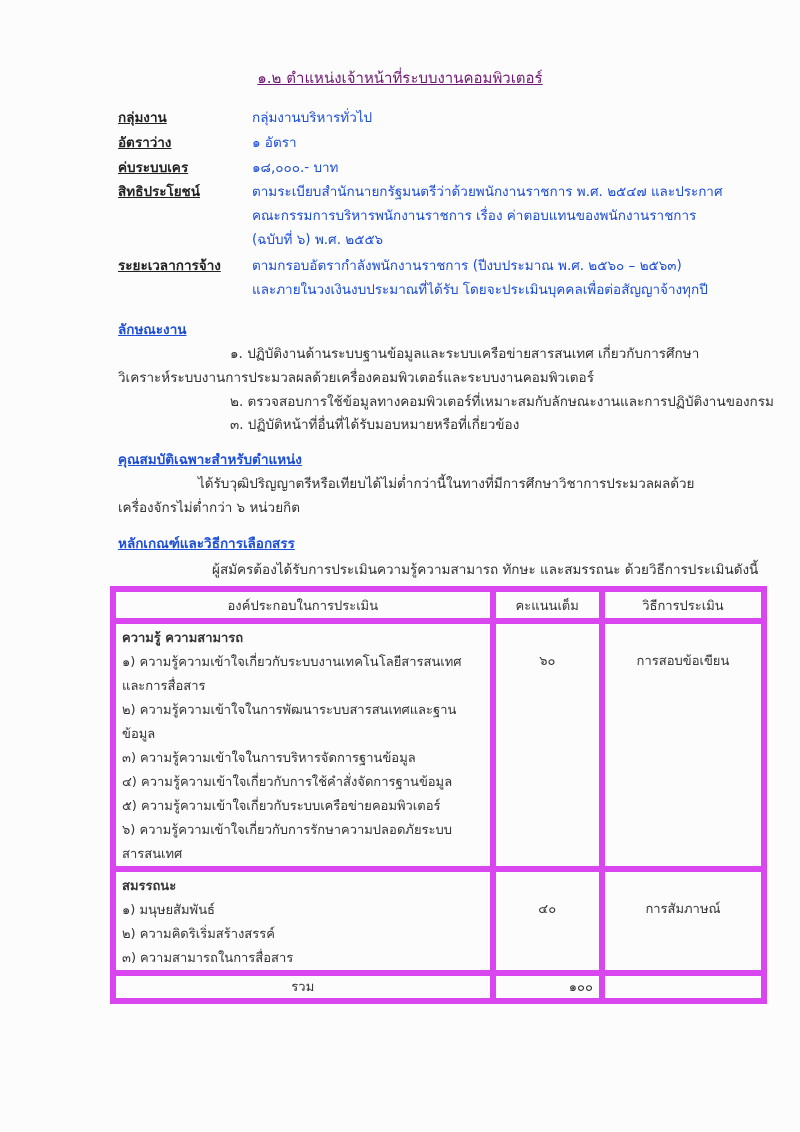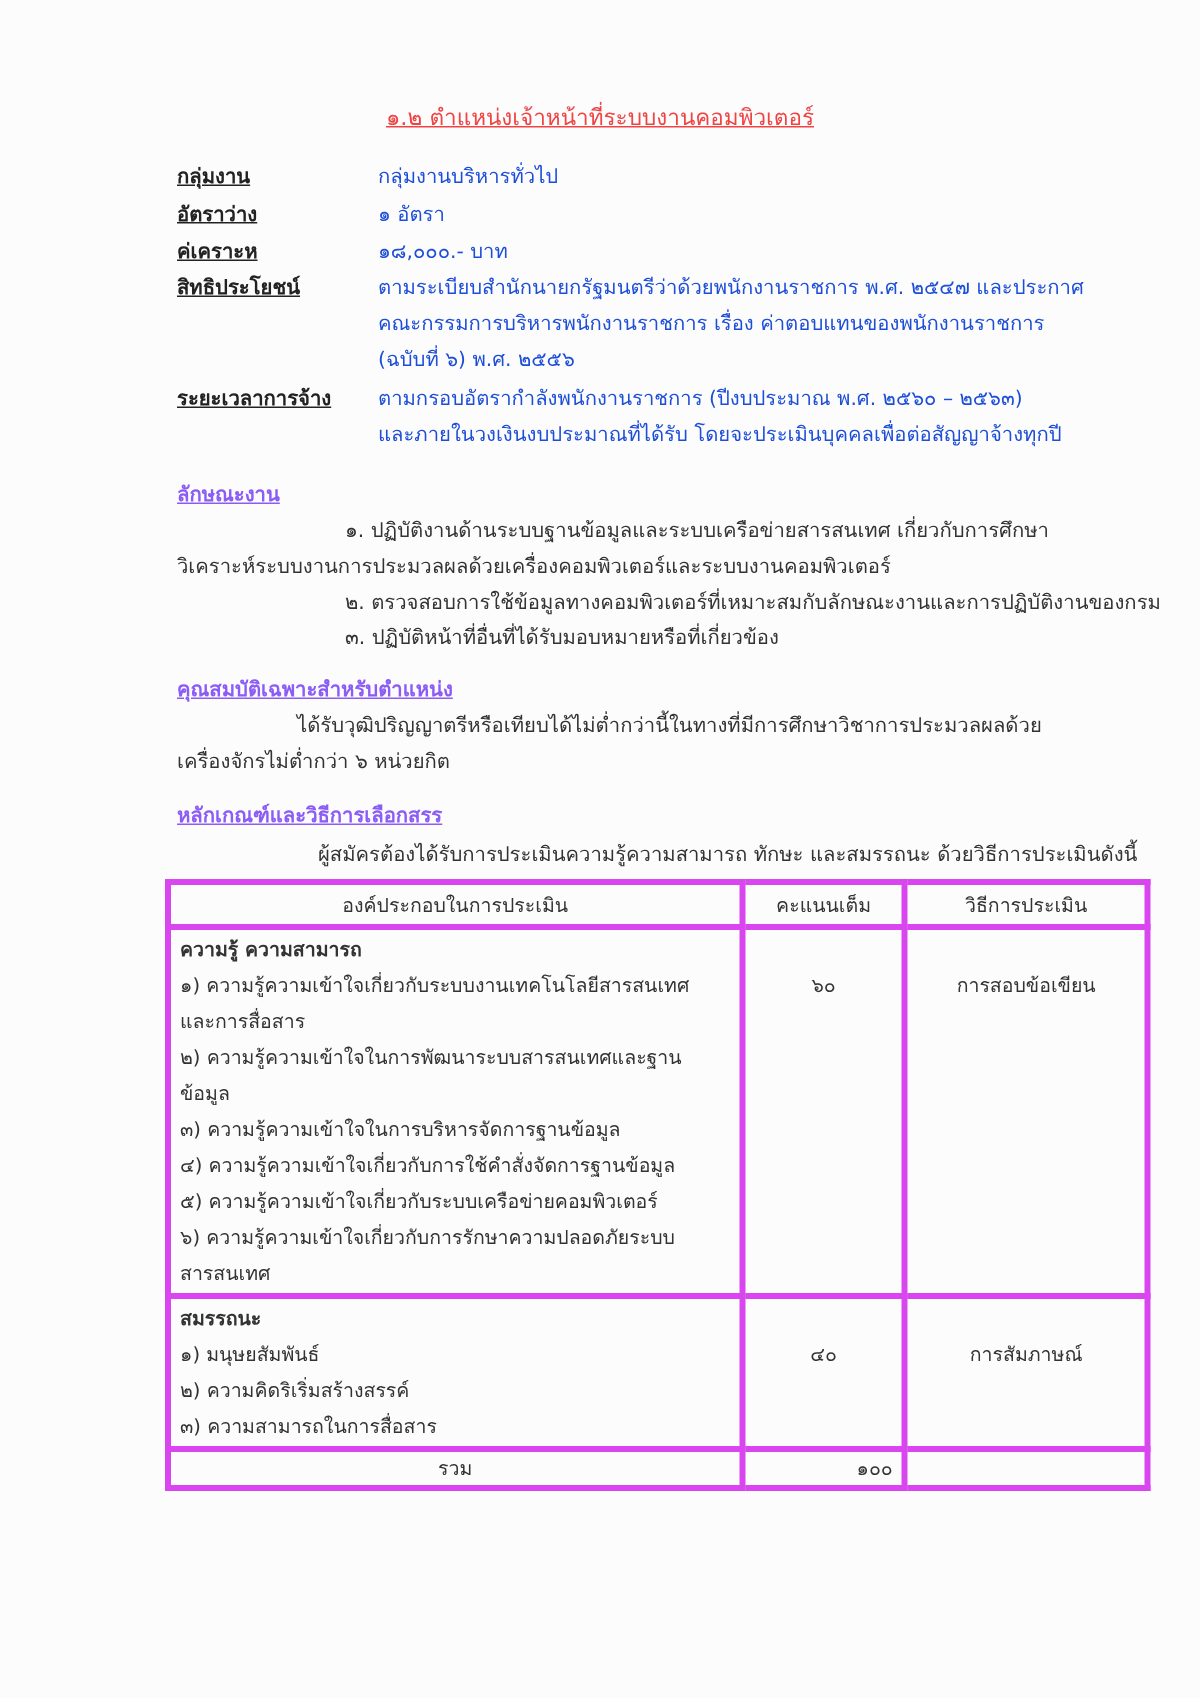--- a/index.html
+++ b/index.html
@@ -1,51 +1,51 @@
 <!DOCTYPE html>
 <html><head>
 <meta charset="utf-8">
 <style>
   html, body { margin: 0; padding: 0; }
   body {
     width: 800px; height: 1132px; background: #fdfcfd; position: relative; overflow: hidden;
     font-family: "DejaVu Sans", "Liberation Sans", sans-serif; color: #2a2a2a;
   }
   .abs { position: absolute; white-space: nowrap; }
-  .title { left: 0; width: 800px; top: 66px; text-align: center; font-size: 15px; text-decoration: underline; color: #ef4444; }
+  .title { left: 0; width: 800px; top: 66px; text-align: center; font-size: 15px; text-decoration: underline; color: #701a75; }
   .lbl { left: 118px; font-size: 13.5px; font-weight: bold; text-decoration: underline; color: #222; font-family: Liberation Serif, serif; }
   .val { left: 252px; font-size: 13.5px; color: #1d4ed8; }
-  .sec { left: 118px; font-size: 13.5px; font-weight: bold; text-decoration: underline; color: #8b5cf6; }
+  .sec { left: 118px; font-size: 13.5px; font-weight: bold; text-decoration: underline; color: #1d4ed8; }
   .txt { font-size: 13.5px; color: #333; }
   table.eval {
     position: absolute; left: 110px; top: 586px; width: 657px;
     border-collapse: collapse; font-size: 13px; color: #333;
   }
-  table.eval td, table.eval th { border: 4px solid #d946ef; padding: 0 6px; vertical-align: top; }
+  table.eval td, table.eval th { border: 6px solid #d946ef; padding: 0 6px; vertical-align: top; }
   table.eval th { font-weight: normal; height: 26px; vertical-align: middle; text-align: center; }
   .c1 { width: 377px; }
   .c2 { width: 94px; text-align: center; }
   .c3 { width: 149px; text-align: center; }
   .grp-title { font-weight: bold; line-height: 24px; }
   .item { line-height: 24px; }
   .score-cell { padding-top: 26px !important; text-align: center; }
   .total-row td { height: 22px; vertical-align: middle; text-align: right; }
 </style>
 </head>
 <body>
 
 <div class="abs title">๑.๒ ตำแหน่งเจ้าหน้าที่ระบบงานคอมพิวเตอร์</div>
 
 <div class="abs lbl" style="top:106px">กลุ่มงาน</div>
 <div class="abs val" style="top:106px">กลุ่มงานบริหารทั่วไป</div>
 
 <div class="abs lbl" style="top:131px">อัตราว่าง</div>
 <div class="abs val" style="top:131px">๑ อัตรา</div>
 
-<div class="abs lbl" style="top:156px">ค่เคราะห</div>
+<div class="abs lbl" style="top:156px">ค่บระบบเคร</div>
 <div class="abs val" style="top:156px">๑๘,๐๐๐.- บาท</div>
 
 <div class="abs lbl" style="top:180px">สิทธิประโยชน์</div>
 <div class="abs val" style="top:180px">ตามระเบียบสำนักนายกรัฐมนตรีว่าด้วยพนักงานราชการ พ.ศ. ๒๕๔๗ และประกาศ</div>
 <div class="abs val" style="top:204px">คณะกรรมการบริหารพนักงานราชการ เรื่อง ค่าตอบแทนของพนักงานราชการ</div>
 <div class="abs val" style="top:228px">(ฉบับที่ ๖) พ.ศ. ๒๕๕๖</div>
 
 <div class="abs lbl" style="top:254px">ระยะเวลาการจ้าง</div>
 <div class="abs val" style="top:254px">ตามกรอบอัตรากำลังพนักงานราชการ (ปีงบประมาณ พ.ศ. ๒๕๖๐ – ๒๕๖๓)</div>
 <div class="abs val" style="top:278px">และภายในวงเงินงบประมาณที่ได้รับ โดยจะประเมินบุคคลเพื่อต่อสัญญาจ้างทุกปี</div>

